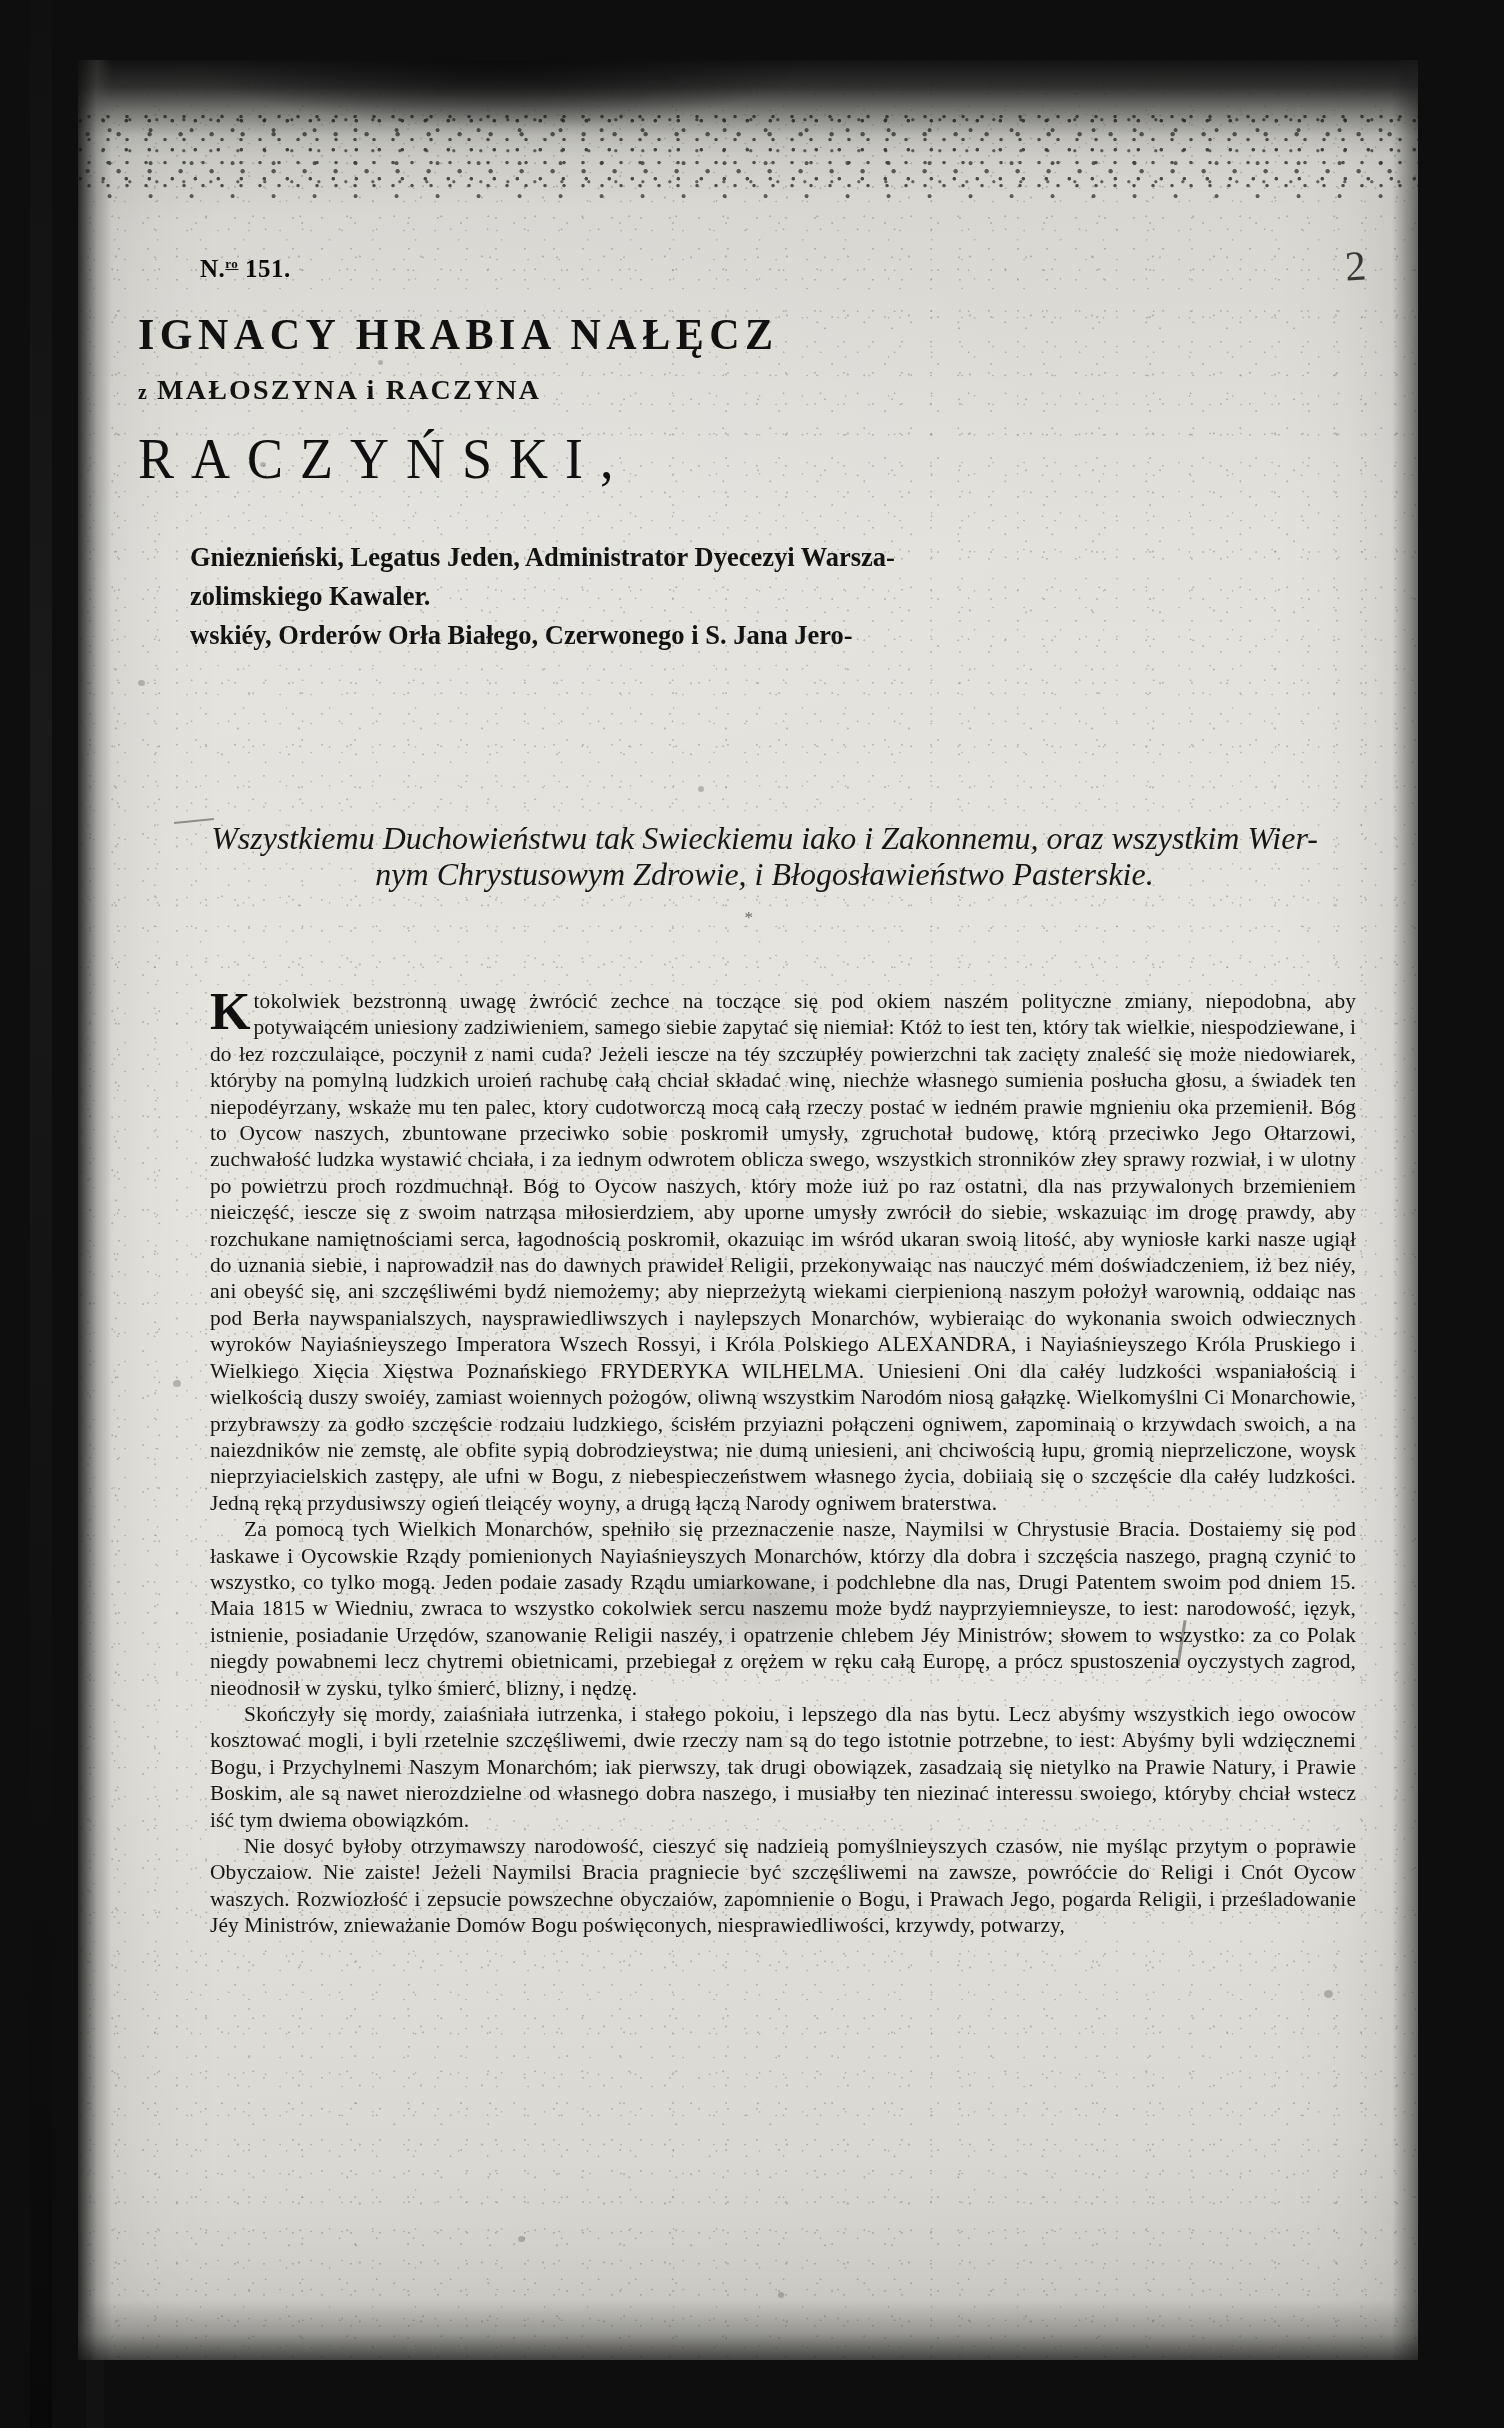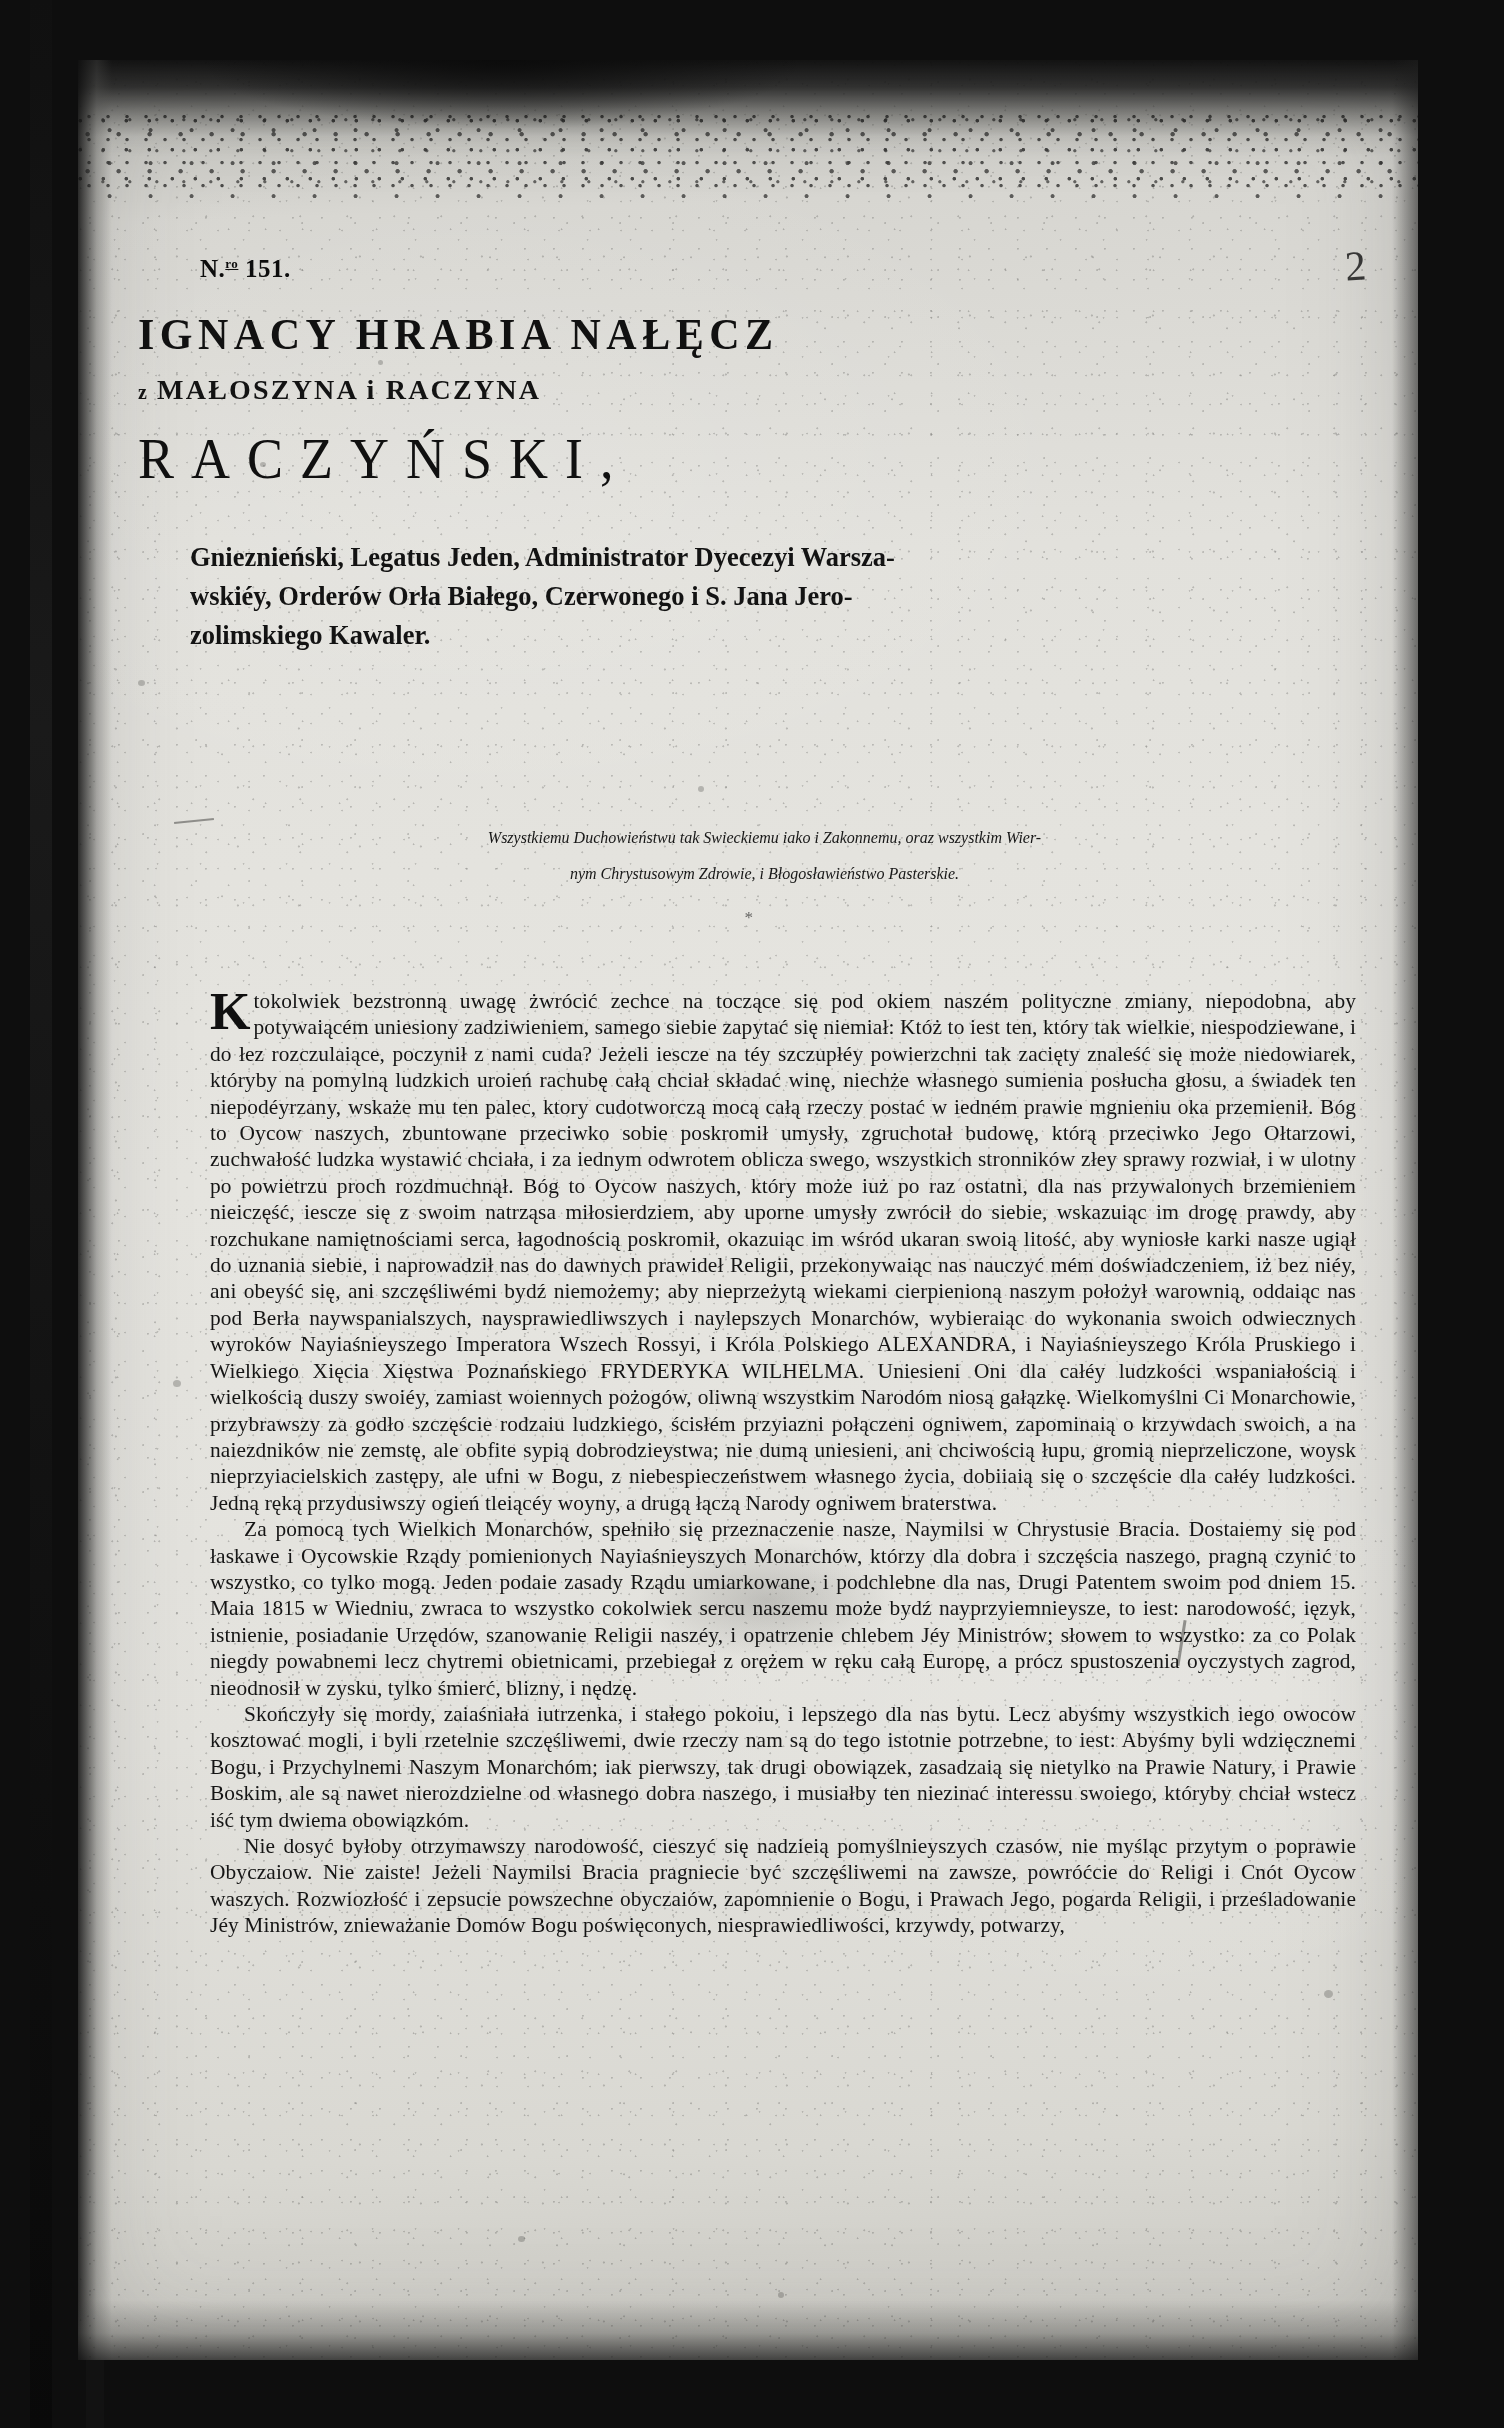--- a/index.html
+++ b/index.html
@@ -185,21 +185,21 @@
   .t-titles .lx { display: block; white-space: nowrap; }
   .t-titles .l-last { text-align: left; }
 
   .addressee {
     position: absolute;
     left: 103px;
     right: 70px;
     top: 760px;
     font-family: "Liberation Serif", serif;
     font-style: italic;
-    font-size: 16px;
+    font-size: 32px;
     line-height: 36px;
     color: #171717;
     text-align: center;
   }
   .addressee .a1 { display:block; }
   .addressee .a2 { display:block; }
 
   .orn {
     position: absolute;
     left: 50%;
@@ -297,22 +297,22 @@
       <div class="t-main ink">IGNACY HRABIA NAŁĘCZ</div>
       <div class="t-sub1 ink">
         <span class="lead">z</span>
         <span>MAŁOSZYNA i RACZYNA</span>
       </div>
       <div class="t-surname ink">RACZYŃSKI,</div>
     </div>
 
     <div class="t-titles ink">
       <span class="lx">Gnieznieński, Legatus Jeden, Administrator Dyecezyi Warsza-</span>
+      <span class="lx l-last">zolimskiego Kawaler.</span>
       <span class="lx">wskiéy, Orderów Orła Białego, Czerwonego i S. Jana Jero-</span>
-      <span class="lx l-last">zolimskiego Kawaler.</span>
     </div>
 
     <div class="addressee ink">
       <span class="a1">Wszystkiemu Duchowieństwu tak Swieckiemu iako i Zakonnemu, oraz wszystkim Wier-</span>
       <span class="a2">nym Chrystusowym Zdrowie, i Błogosławieństwo Pasterskie.</span>
     </div>
 
     <div class="orn ink">*</div>
 
     <div class="body-text ink">

